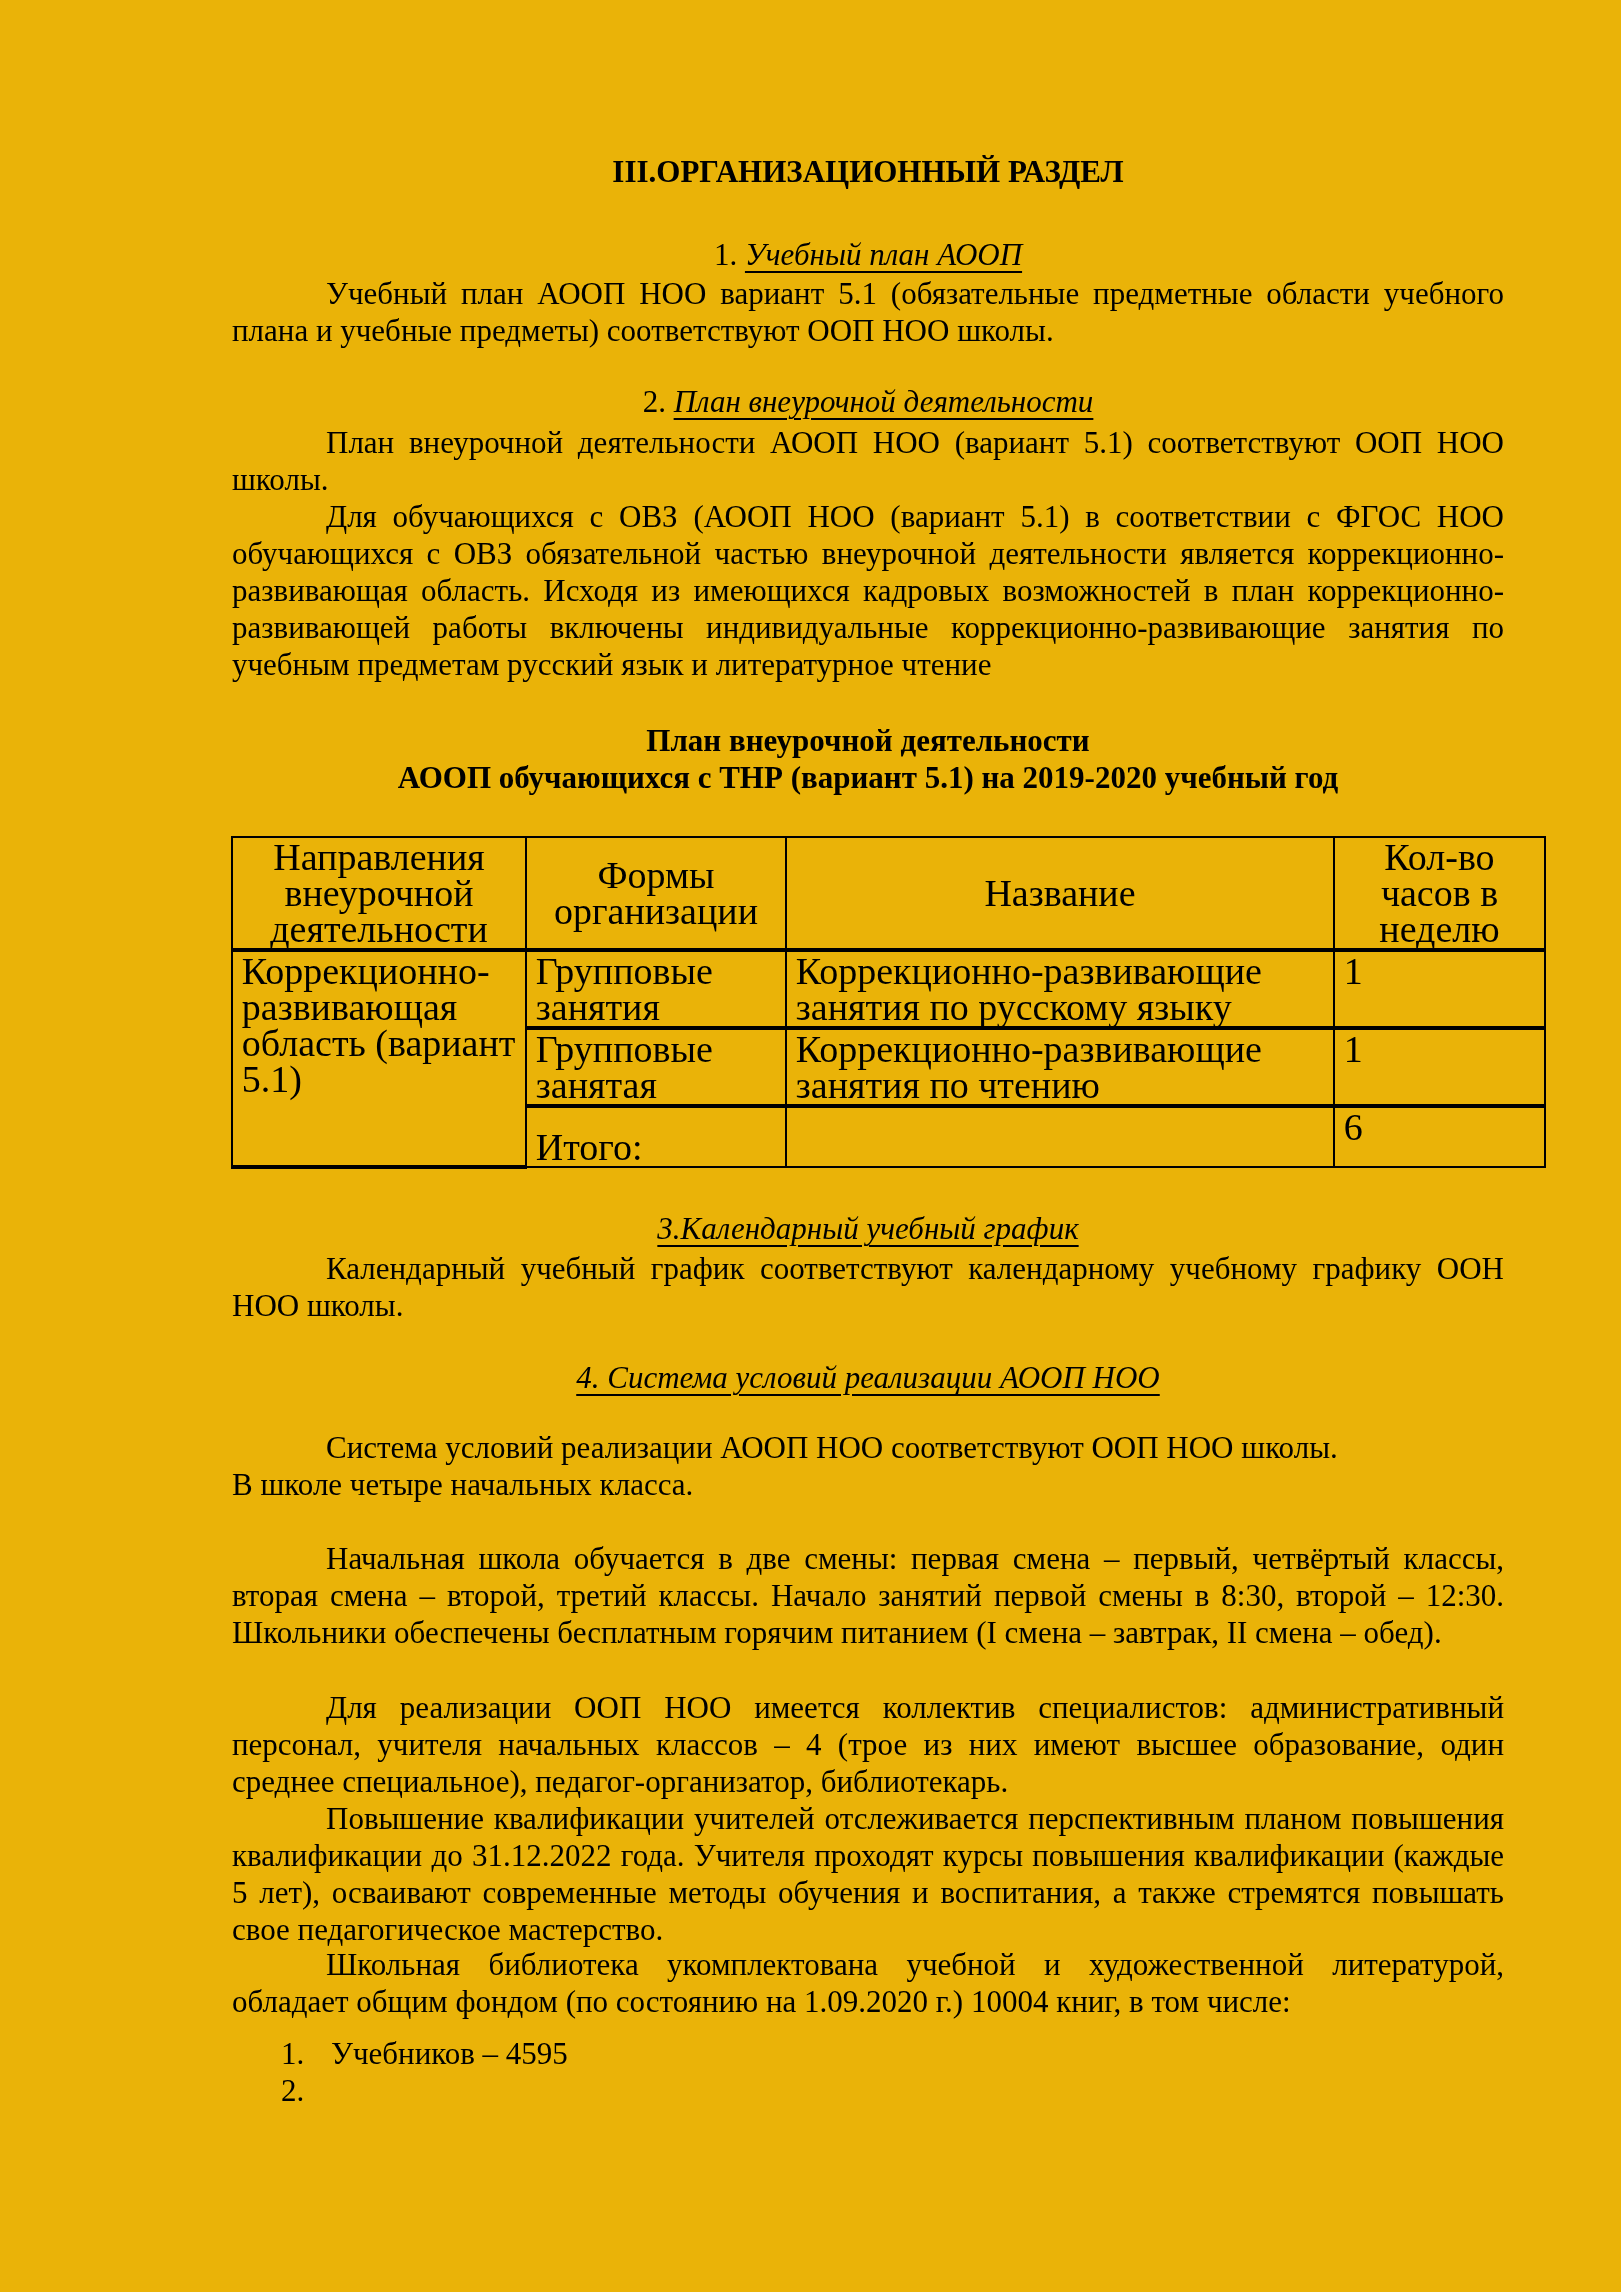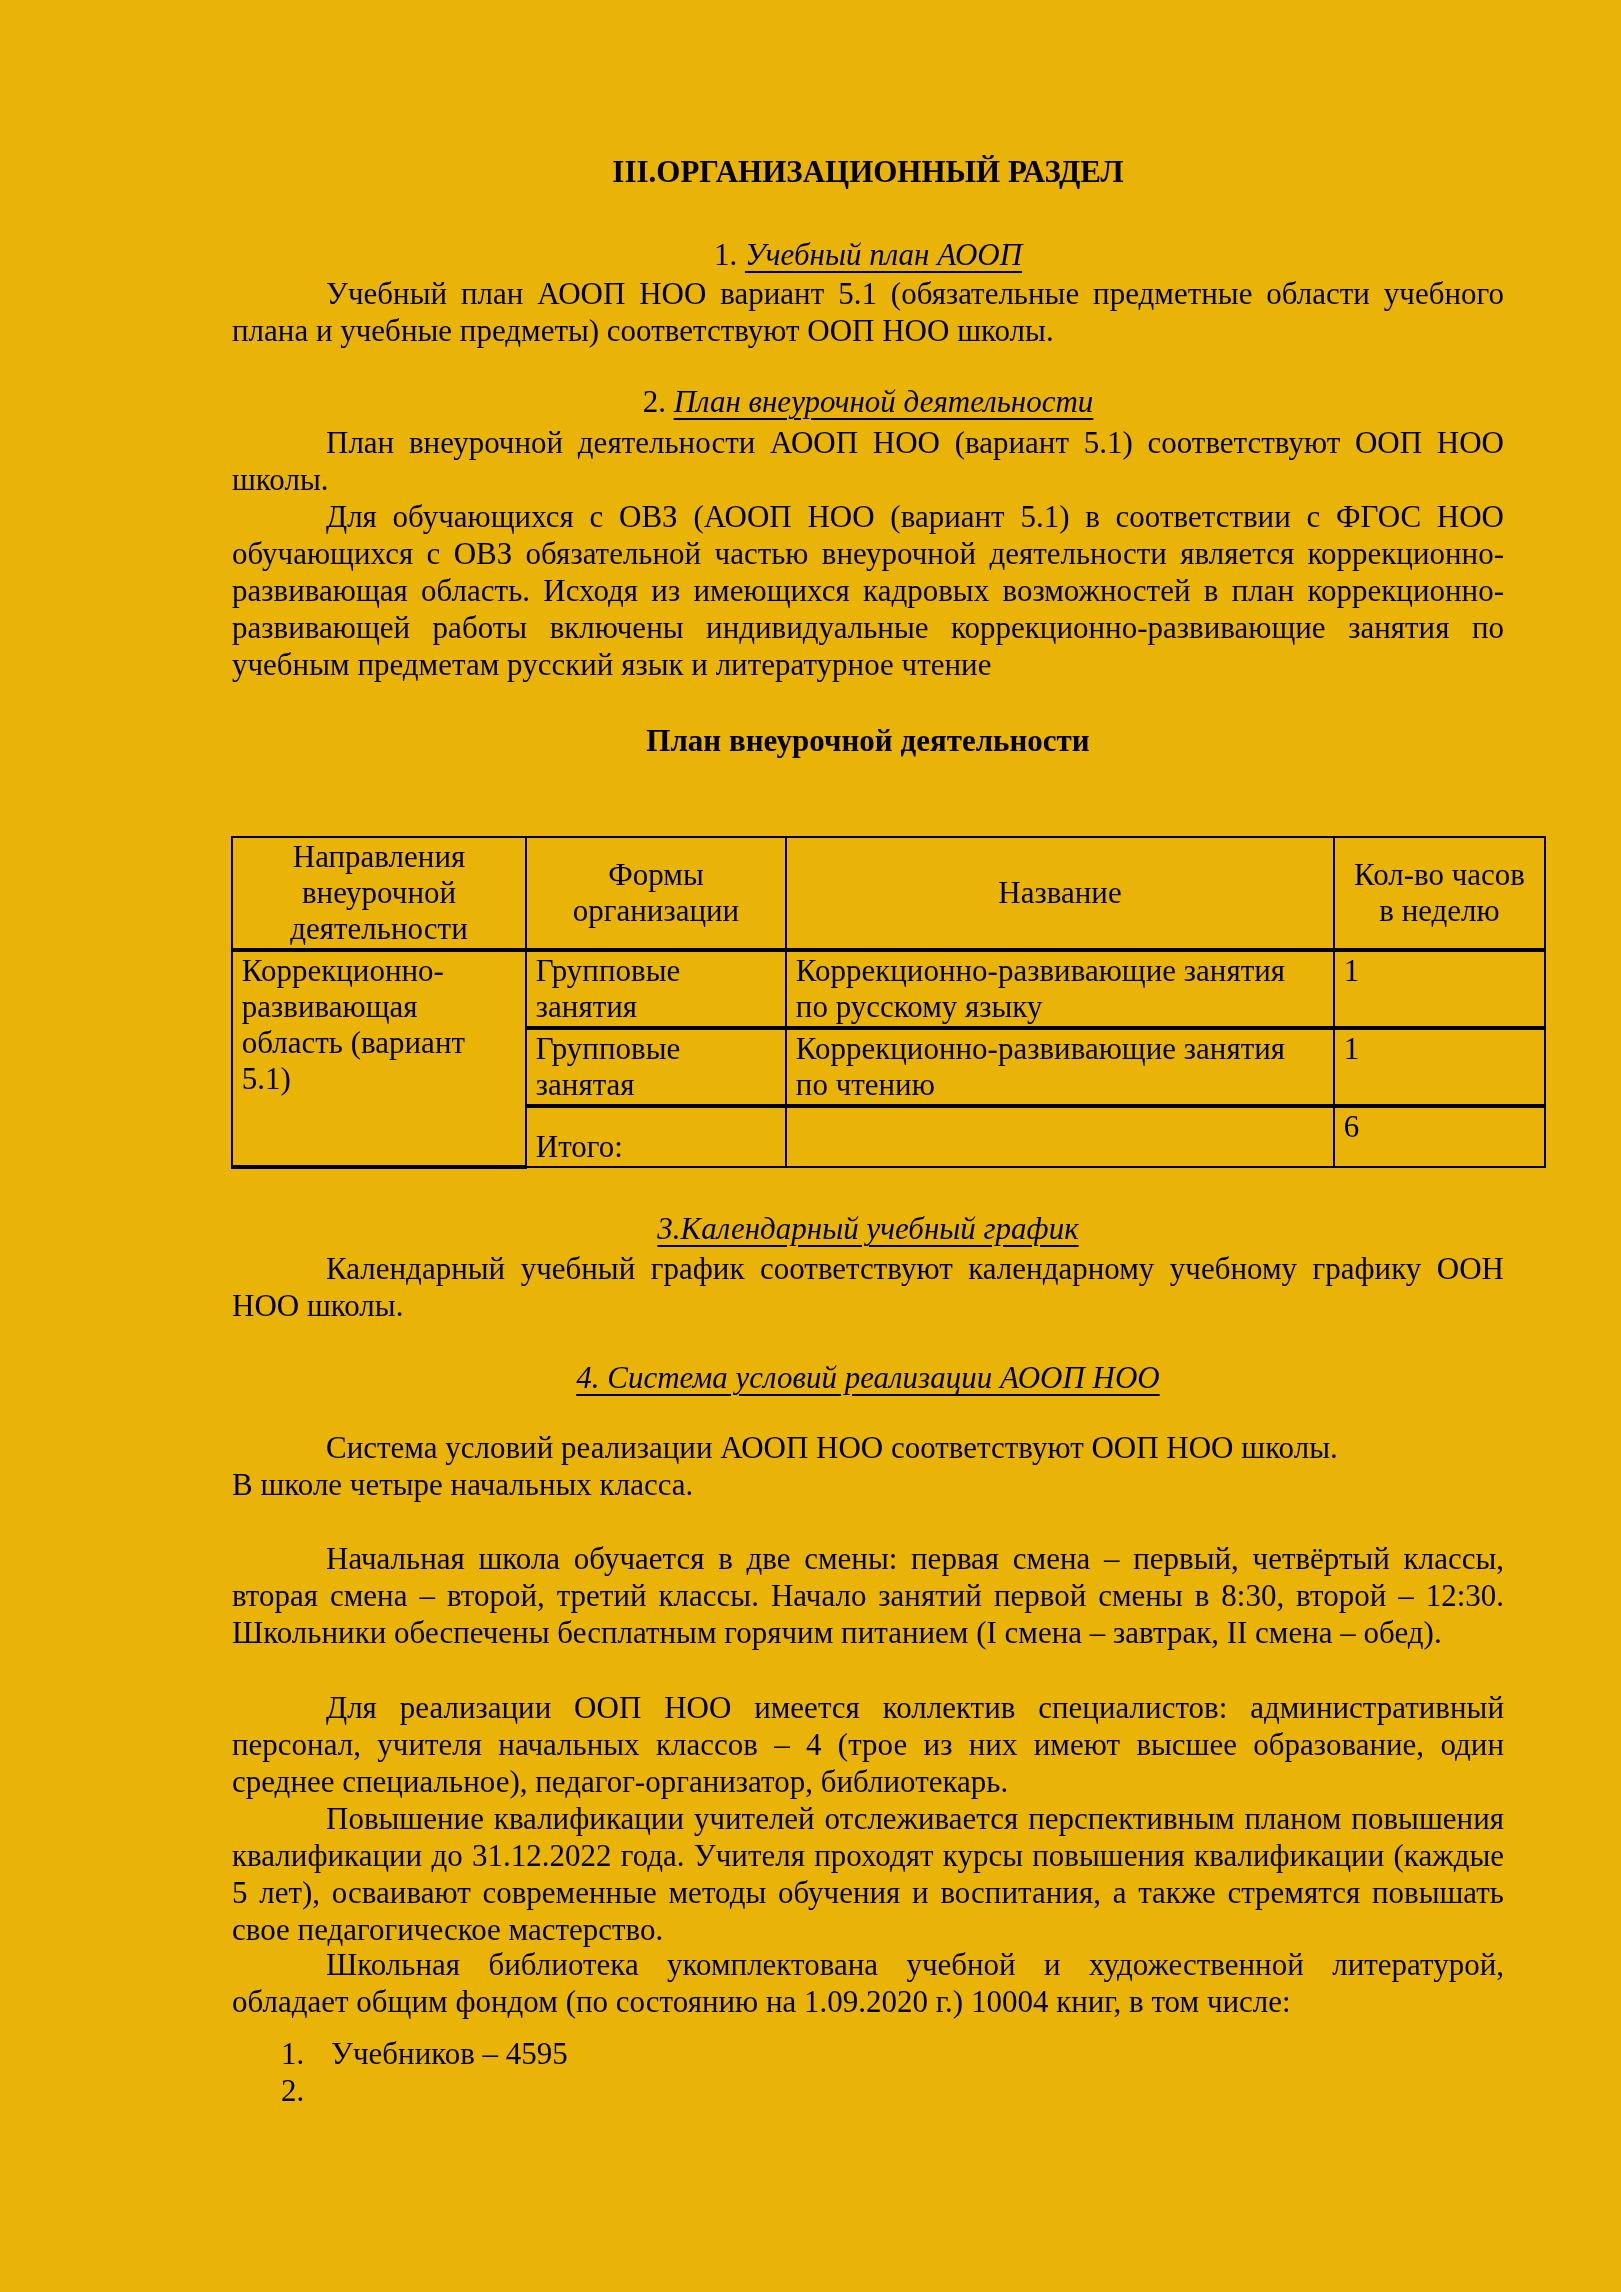--- a/index.html
+++ b/index.html
@@ -25,21 +25,21 @@
     text-decoration-thickness:2px;
     text-underline-offset:5.9px;
   }
   .doc-table{
     position:absolute;left:231px;top:836px;
     width:1312px;
     border-collapse:collapse;
     table-layout:fixed;
     border:2.9px solid #000;
     border-bottom-width:2px;
-    font-size:31px;
+    font-size:38px;
   }
   .doc-table th,.doc-table td{
     border:2px solid #000;
     padding:1px 8.8px;
   }
   .doc-table thead th{
     font-weight:normal;
     text-align:center;
     vertical-align:middle;
     line-height:36px;
@@ -84,20 +84,21 @@
     <div class="block center" style="top:383px">
       <span>2. </span><span class="iu">План внеурочной деятельности</span>
     </div>
 
     <p class="block just" style="top:424px">План внеурочной деятельности АООП НОО (вариант 5.1) соответствуют ООП НОО школы.</p>
 
     <p class="block just" style="top:498px">Для обучающихся с ОВЗ (АООП НОО (вариант 5.1) в соответствии с ФГОС НОО обучающихся с ОВЗ обязательной частью внеурочной деятельности является коррекционно-развивающая область. Исходя из имеющихся кадровых возможностей в план коррекционно-развивающей работы включены индивидуальные коррекционно-развивающие занятия по учебным предметам русский язык и литературное чтение</p>
 
     <div class="block center bold" style="top:722px">
       <div>План внеурочной деятельности</div>
+      <div>АООП обучающихся с ТНР (вариант 5.1) на 2019-2020 учебный год</div>
     </div>
 
     <div class="block center" style="top:1210px">
       <span class="iu">3.Календарный учебный график</span>
     </div>
 
     <p class="block just" style="top:1250px">Календарный учебный график соответствуют календарному учебному графику ООН НОО школы.</p>
 
     <div class="block center" style="top:1359px">
       <span class="iu">4. Система условий реализации АООП НОО</span>

